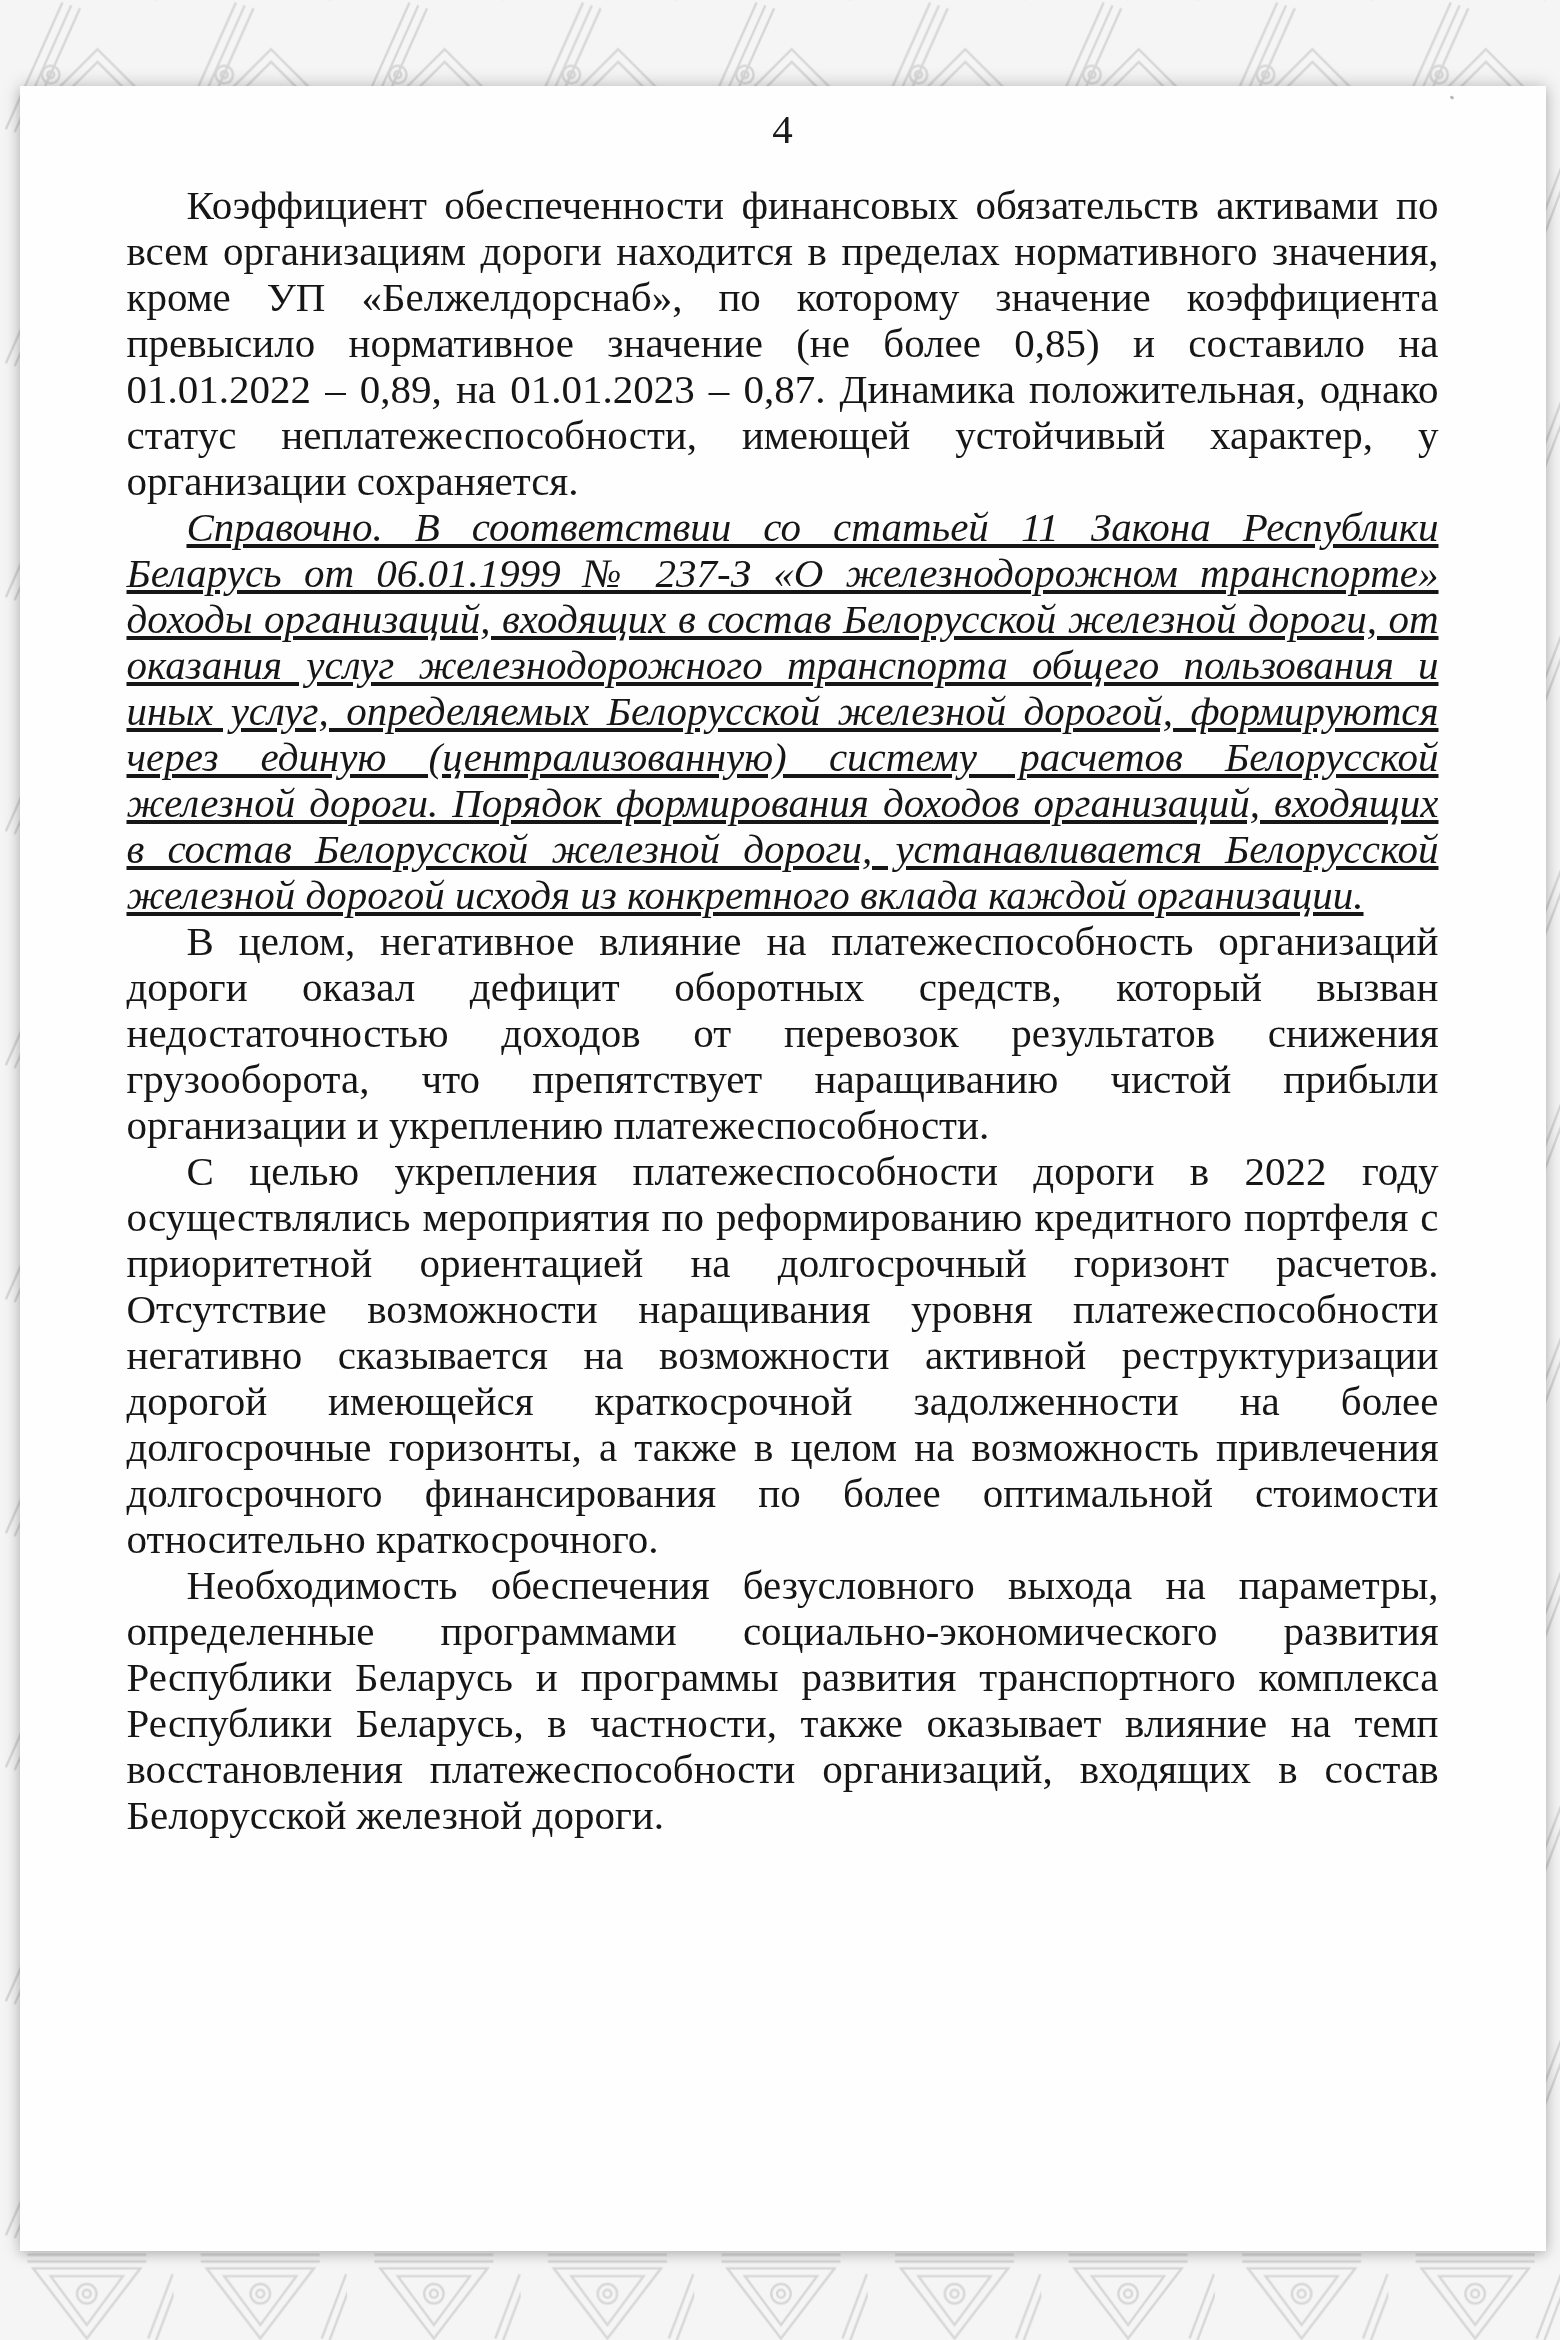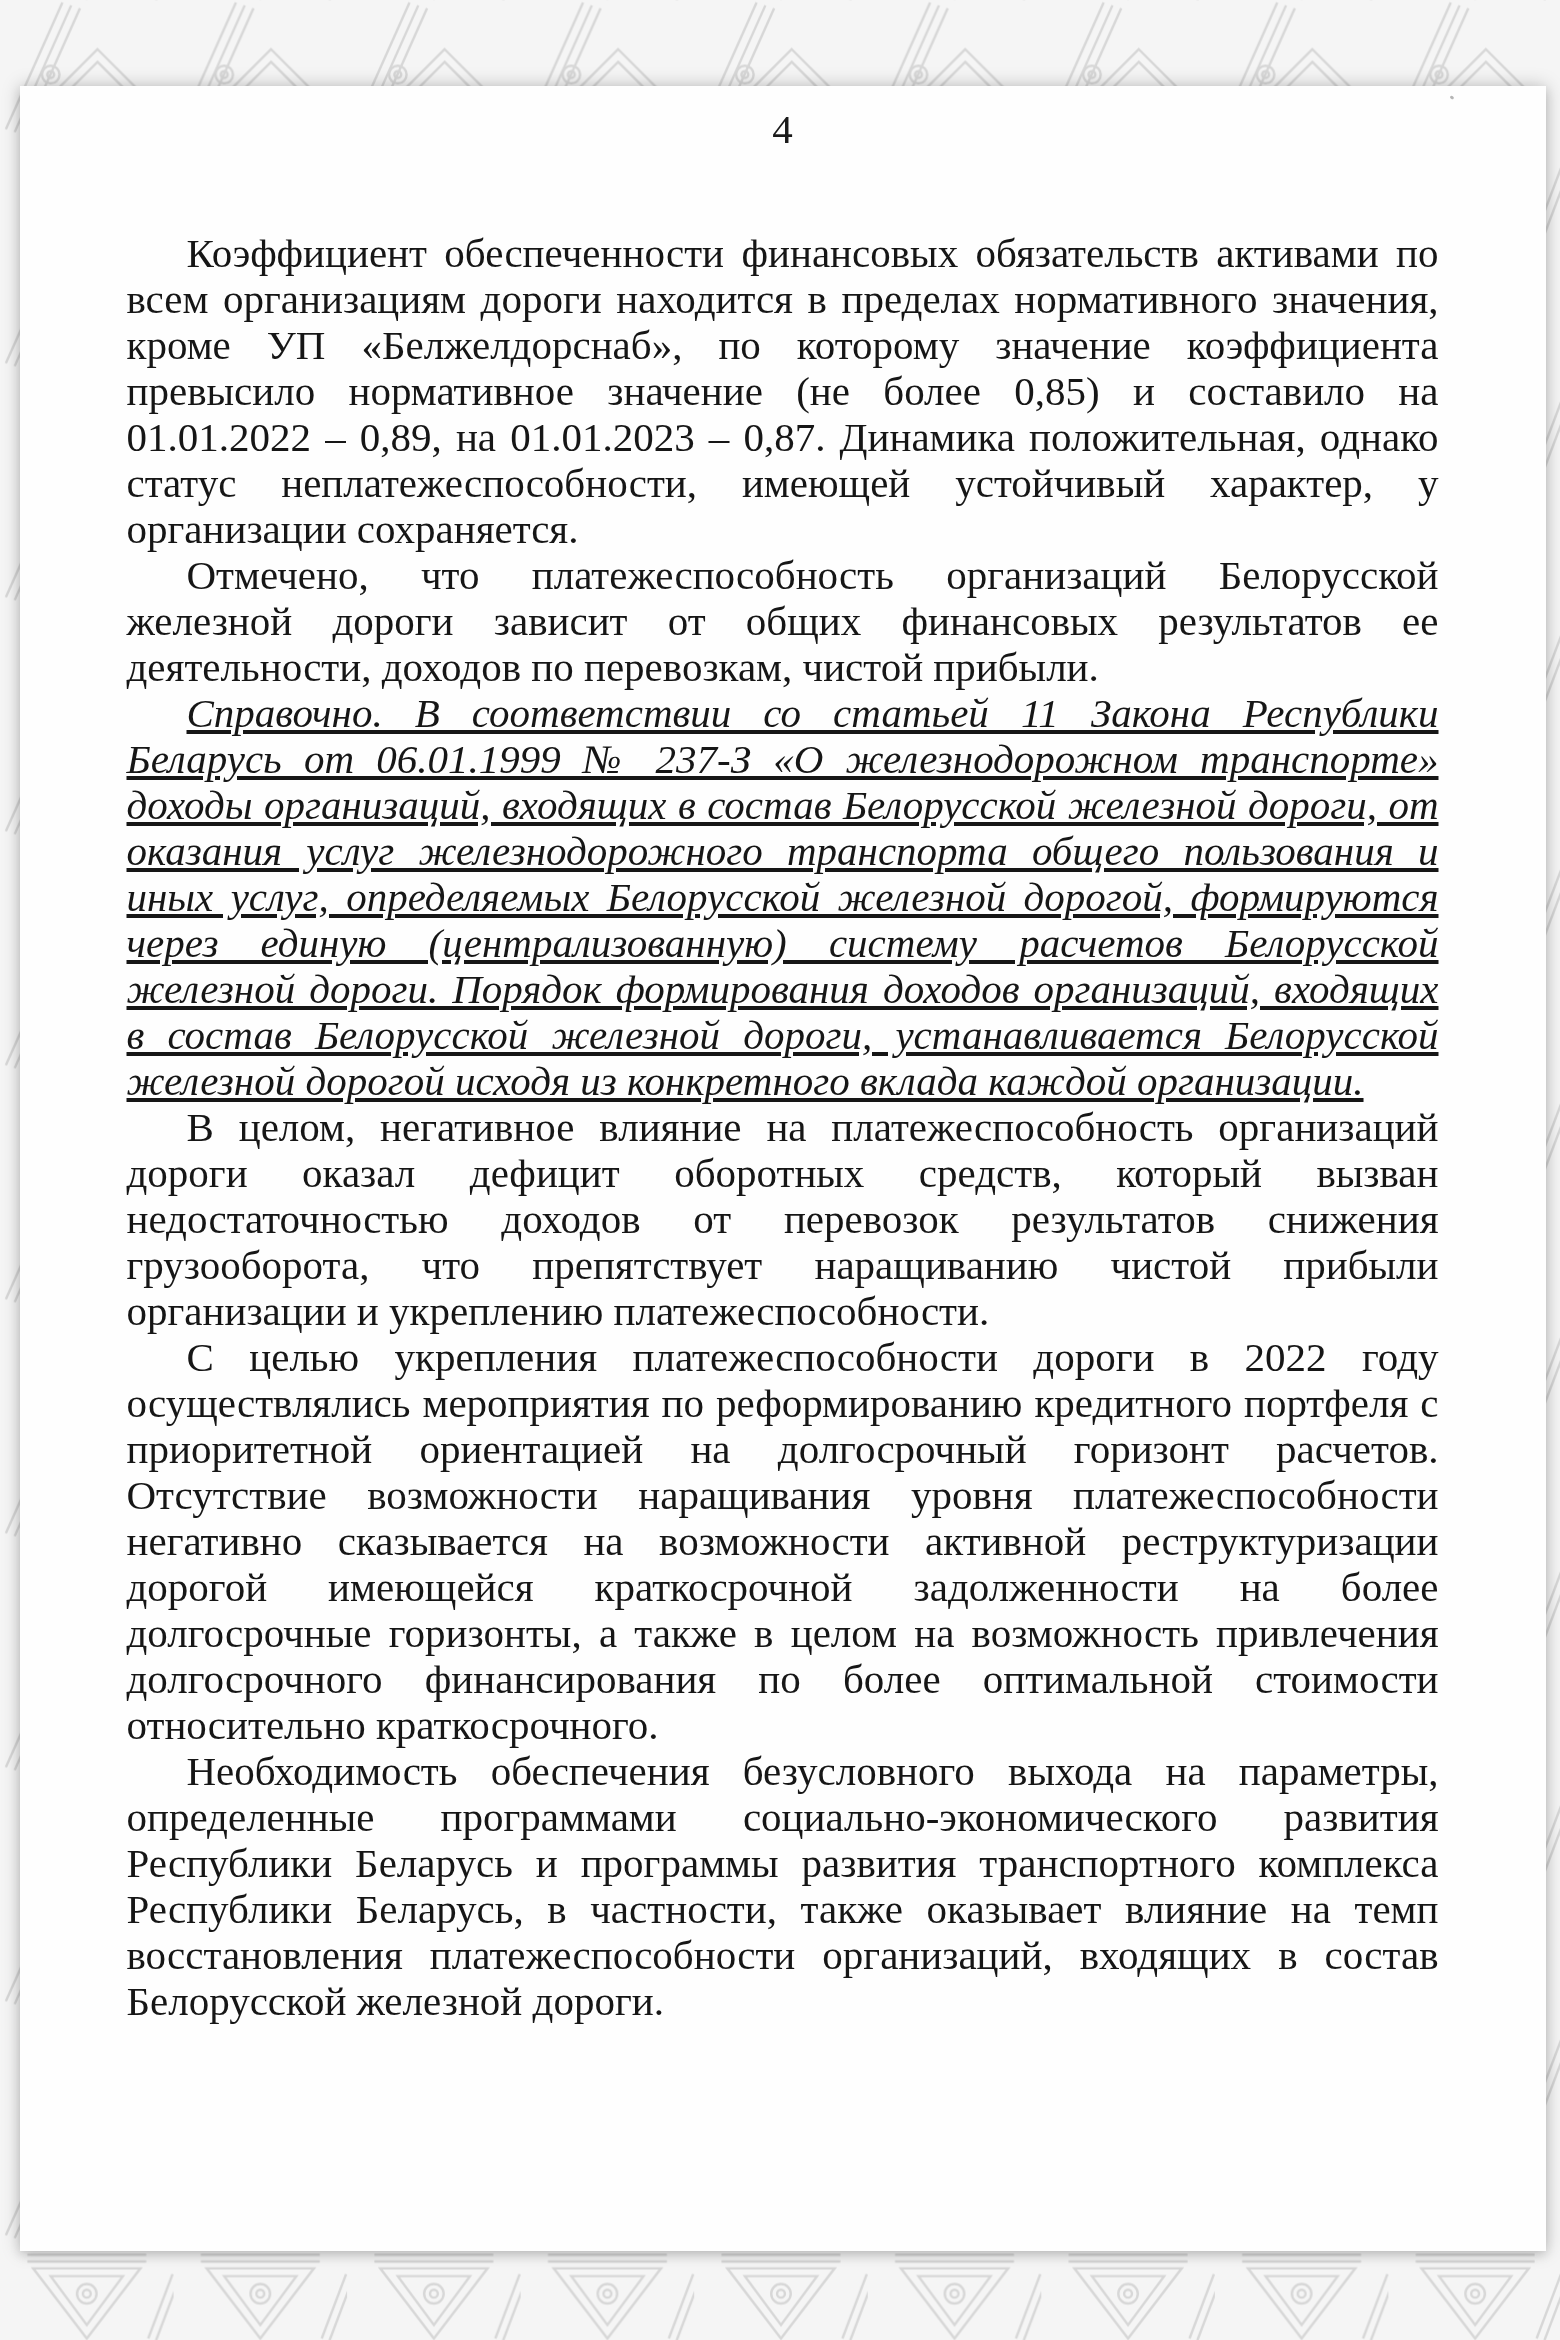--- a/index.html
+++ b/index.html
@@ -51,21 +51,20 @@
     position: absolute;
     left: 107px;
     top: 96px;
     width: 1312px;
     color: #161616;
     font-size: 41px;
     line-height: 46px;
     text-align: justify;
     text-justify: inter-word;
     hyphens: none;
-    margin-top: 48px;
   }
 
   .body-text p {
     margin: 0;
     padding: 0;
     text-indent: 60px;
   }
 
   .body-text p.italic {
     font-style: italic;
@@ -116,21 +115,20 @@
     <rect width="1600" height="2400" fill="#f5f5f5"></rect>
     <rect width="1600" height="2400" fill="url(#orn)"></rect>
   </svg>
 
   <div class="page">
 
     <div class="page-number">4</div>
 
     <div class="body-text">
       <p>Коэффициент обеспеченности финансовых обязательств активами по всем организациям дороги находится в пределах нормативного значения, кроме УП «Белжелдорснаб», по которому значение коэффициента превысило нормативное значение (не более 0,85) и составило на 01.01.2022 – 0,89, на 01.01.2023 – 0,87. Динамика положительная, однако статус неплатежеспособности, имеющей устойчивый характер, у организации сохраняется.</p>
-      <p>Отмечено, что платежеспособность организаций Белорусской железной дороги зависит от общих финансовых результатов ее деятельности, доходов по перевозкам, чистой прибыли.</p>
       <p class="italic">Справочно. В соответствии со статьей 11 Закона Республики Беларусь от 06.01.1999 № 237-З «О железнодорожном транспорте» доходы организаций, входящих в состав Белорусской железной дороги, от оказания услуг железнодорожного транспорта общего пользования и иных услуг, определяемых Белорусской железной дорогой, формируются через единую (централизованную) систему расчетов Белорусской железной дороги. Порядок формирования доходов организаций, входящих в состав Белорусской железной дороги, устанавливается Белорусской железной дорогой исходя из конкретного вклада каждой организации.</p>
       <p>В целом, негативное влияние на платежеспособность организаций дороги оказал дефицит оборотных средств, который вызван недостаточностью доходов от перевозок результатов снижения грузооборота, что препятствует наращиванию чистой прибыли организации и укреплению платежеспособности.</p>
       <p>С целью укрепления платежеспособности дороги в 2022 году осуществлялись мероприятия по реформированию кредитного портфеля с приоритетной ориентацией на долгосрочный горизонт расчетов. Отсутствие возможности наращивания уровня платежеспособности негативно сказывается на возможности активной реструктуризации дорогой имеющейся краткосрочной задолженности на более долгосрочные горизонты, а также в целом на возможность привлечения долгосрочного финансирования по более оптимальной стоимости относительно краткосрочного.</p>
       <p>Необходимость обеспечения безусловного выхода на параметры, определенные программами социально-экономического развития Республики Беларусь и программы развития транспортного комплекса Республики Беларусь, в частности, также оказывает влияние на темп восстановления платежеспособности организаций, входящих в состав Белорусской железной дороги.</p>
     </div>
 
     <div class="speck"></div>
 
   </div>
 

